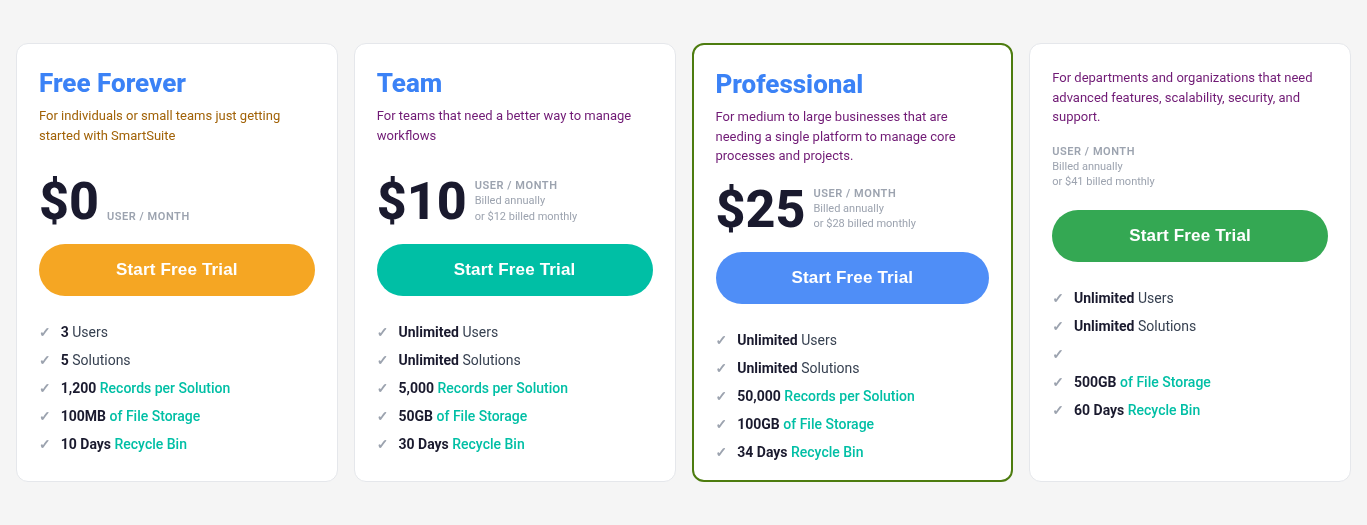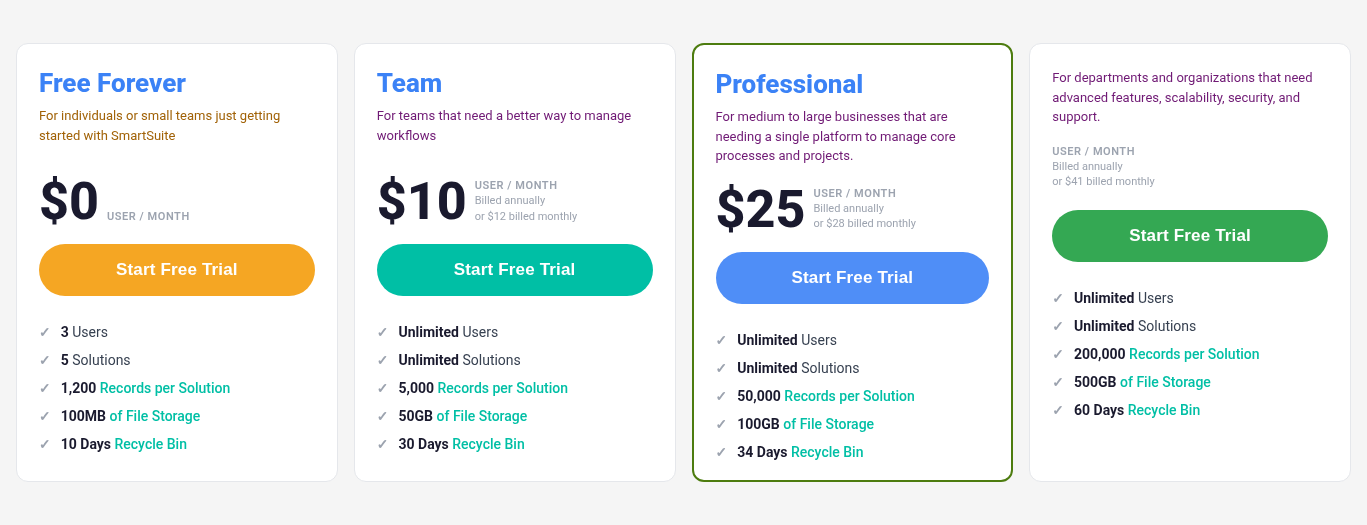--- a/index.html
+++ b/index.html
@@ -213,21 +213,20 @@
         <li class="feature-item">
           <span class="check-icon">✓</span>
           <span class="feature-text"><span class="bold">Unlimited</span><span class=""> Users</span></span>
         </li>
         <li class="feature-item">
           <span class="check-icon">✓</span>
           <span class="feature-text"><span class="bold">Unlimited</span><span class=""> Solutions</span></span>
         </li>
         <li class="feature-item">
           <span class="check-icon">✓</span>
-          <span class="feature-text"><span class="bold">200,000</span><span class="teal"> Records per Solution</span></span>
         </li>
         <li class="feature-item">
           <span class="check-icon">✓</span>
           <span class="feature-text"><span class="bold">500GB</span><span class="teal"> of File Storage</span></span>
         </li>
         <li class="feature-item">
           <span class="check-icon">✓</span>
           <span class="feature-text"><span class="bold">60 Days</span><span class="teal"> Recycle Bin</span></span>
         </li>
       </ul></div>

